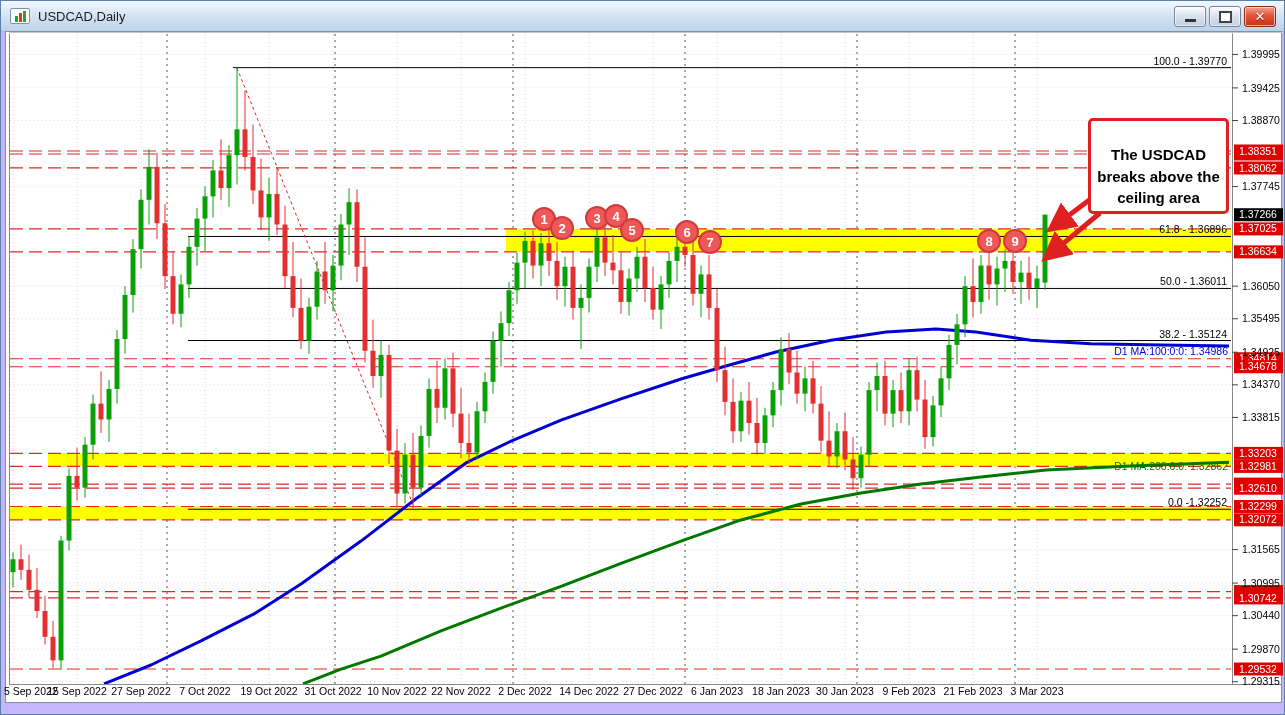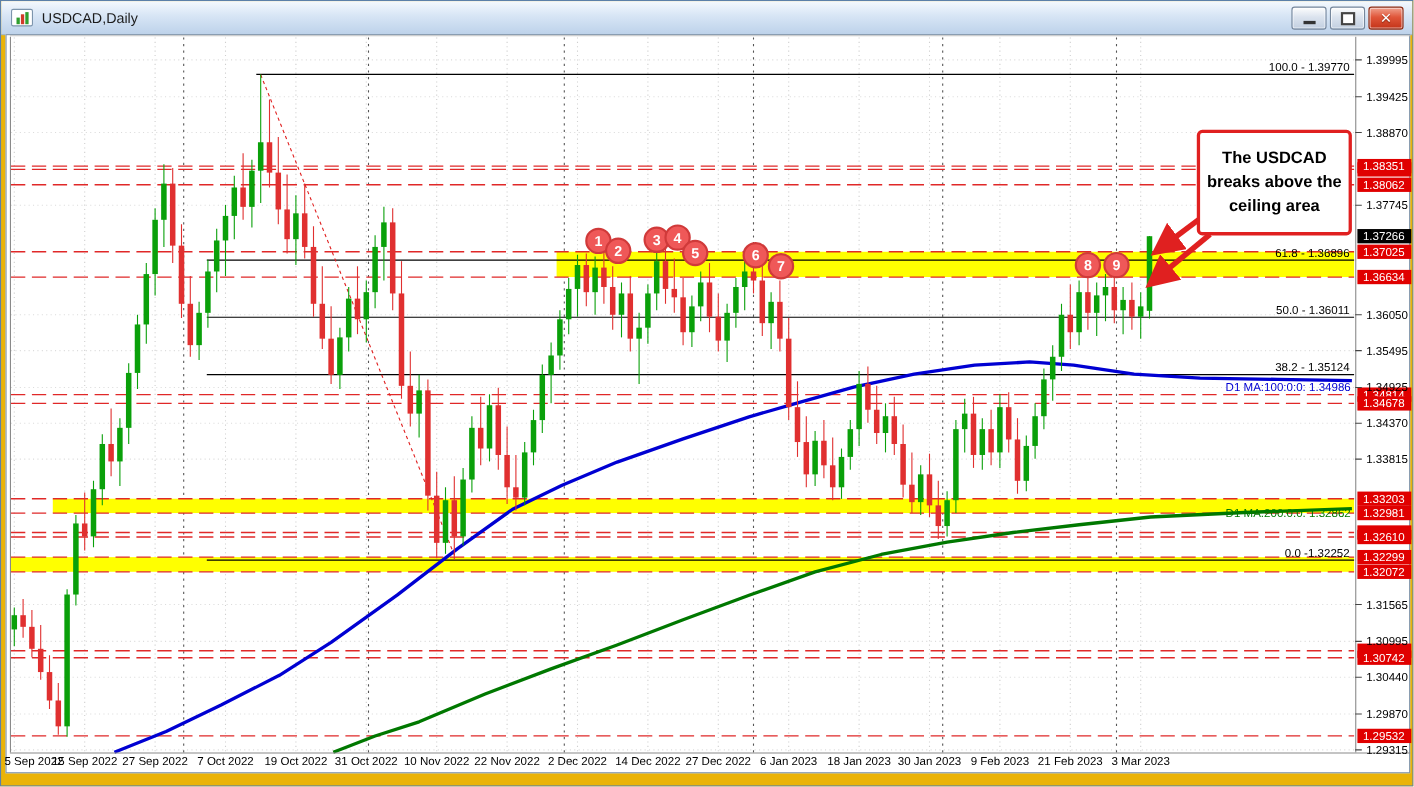--- a/index.html
+++ b/index.html
@@ -1,18 +1,18 @@
 <!DOCTYPE html>
 <html><head>
 <meta charset="utf-8">
 <style>
   html,body{margin:0;padding:0;background:#e8e8e8;}
   .stage{position:relative;width:1285px;height:715px;overflow:hidden;
          font-family:"Liberation Sans","DejaVu Sans",sans-serif;
-         background:#eab308;border:1px solid #5b80a8;box-sizing:border-box;}
+         background:#c4b5fd;border:1px solid #5b80a8;box-sizing:border-box;}
   
   .titlebar{position:absolute;left:0;top:0;width:100%;height:30px;
             background:linear-gradient(#f4f9fe,#d7e5f5 45%,#bdd2ea);
             border-bottom:1px solid #9db8d4;display:flex;align-items:center;}
   .app-icon{width:20px;height:16px;margin-left:9px;background:#fff;border:1px solid #7d95ad;
             border-radius:2px;display:flex;align-items:flex-end;justify-content:center;gap:1px;padding:1px 2px;box-sizing:border-box;}
   .app-icon i{display:block;width:3px;background:#2f9e2f;}
   .app-icon i.r{background:#d03a2a;}
   .title-text{margin-left:8px;font-size:13px;color:#1c1c1c;}
   .winbtns{position:absolute;right:8px;top:5px;display:flex;gap:3px;}
@@ -25,21 +25,21 @@
   .glyph-x{color:#fff;font-weight:bold;font-size:13px;text-shadow:0 1px 1px #7c1f08;line-height:1;}
   
   .client{position:absolute;left:4px;top:30px;width:1277px;height:672px;background:#ffffff;
           border:1px solid #7e93a9;box-sizing:border-box;}
   svg.chart{position:absolute;left:0;top:0;z-index:2;}
   .quote{position:absolute;left:13px;top:36px;z-index:3;font-size:12px;color:#111;white-space:nowrap;}
   .quote .caret{font-size:9px;margin-right:5px;}
   .quote span{margin-right:4px;}
   .callout{position:absolute;left:1087px;top:117px;width:131px;height:86px;z-index:5;
            background:#ffffff;border:3px solid #e02020;border-radius:5px;
-           display:flex;align-items:center;justify-content:center;text-align:center;
+           display:flex;align-items:flex-end;justify-content:center;text-align:center;
            font-weight:bold;font-size:15px;line-height:1.45;color:#000;padding:2px;}
 </style>
 </head>
 <body>
 
 <div class="stage">
 
   <div class="titlebar">
     <div class="app-icon">
       <i style="height:6px"></i>

